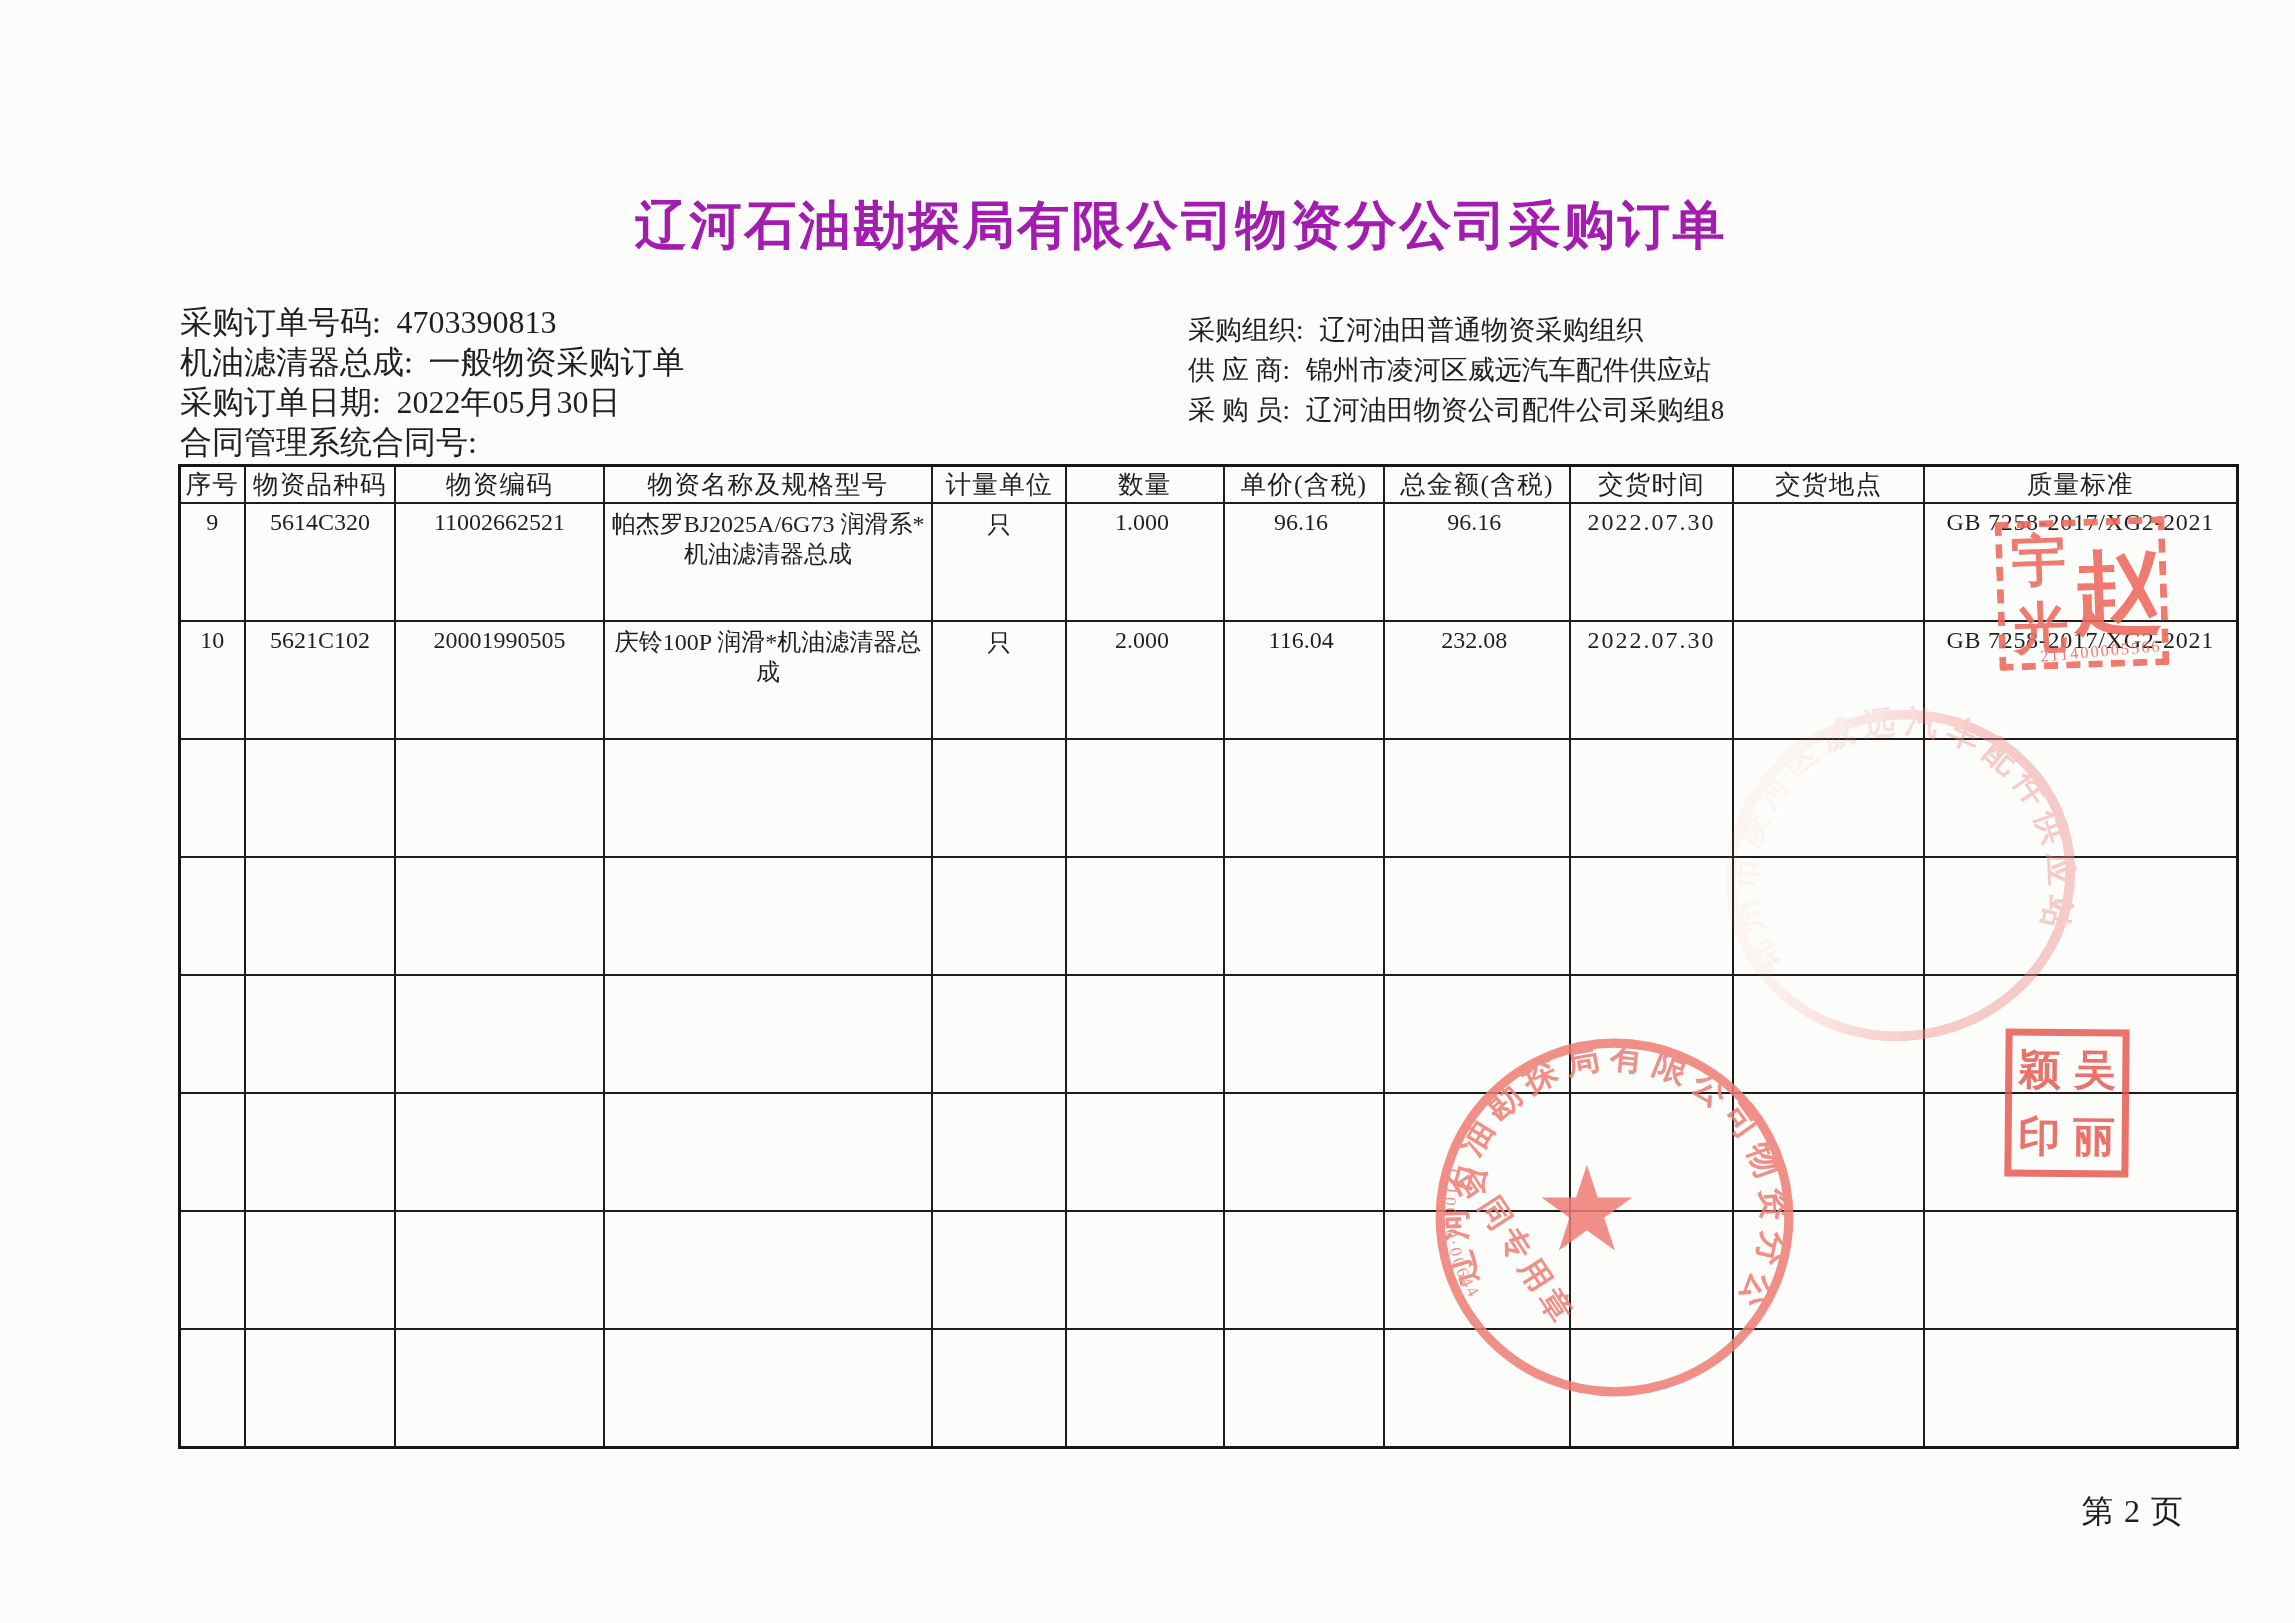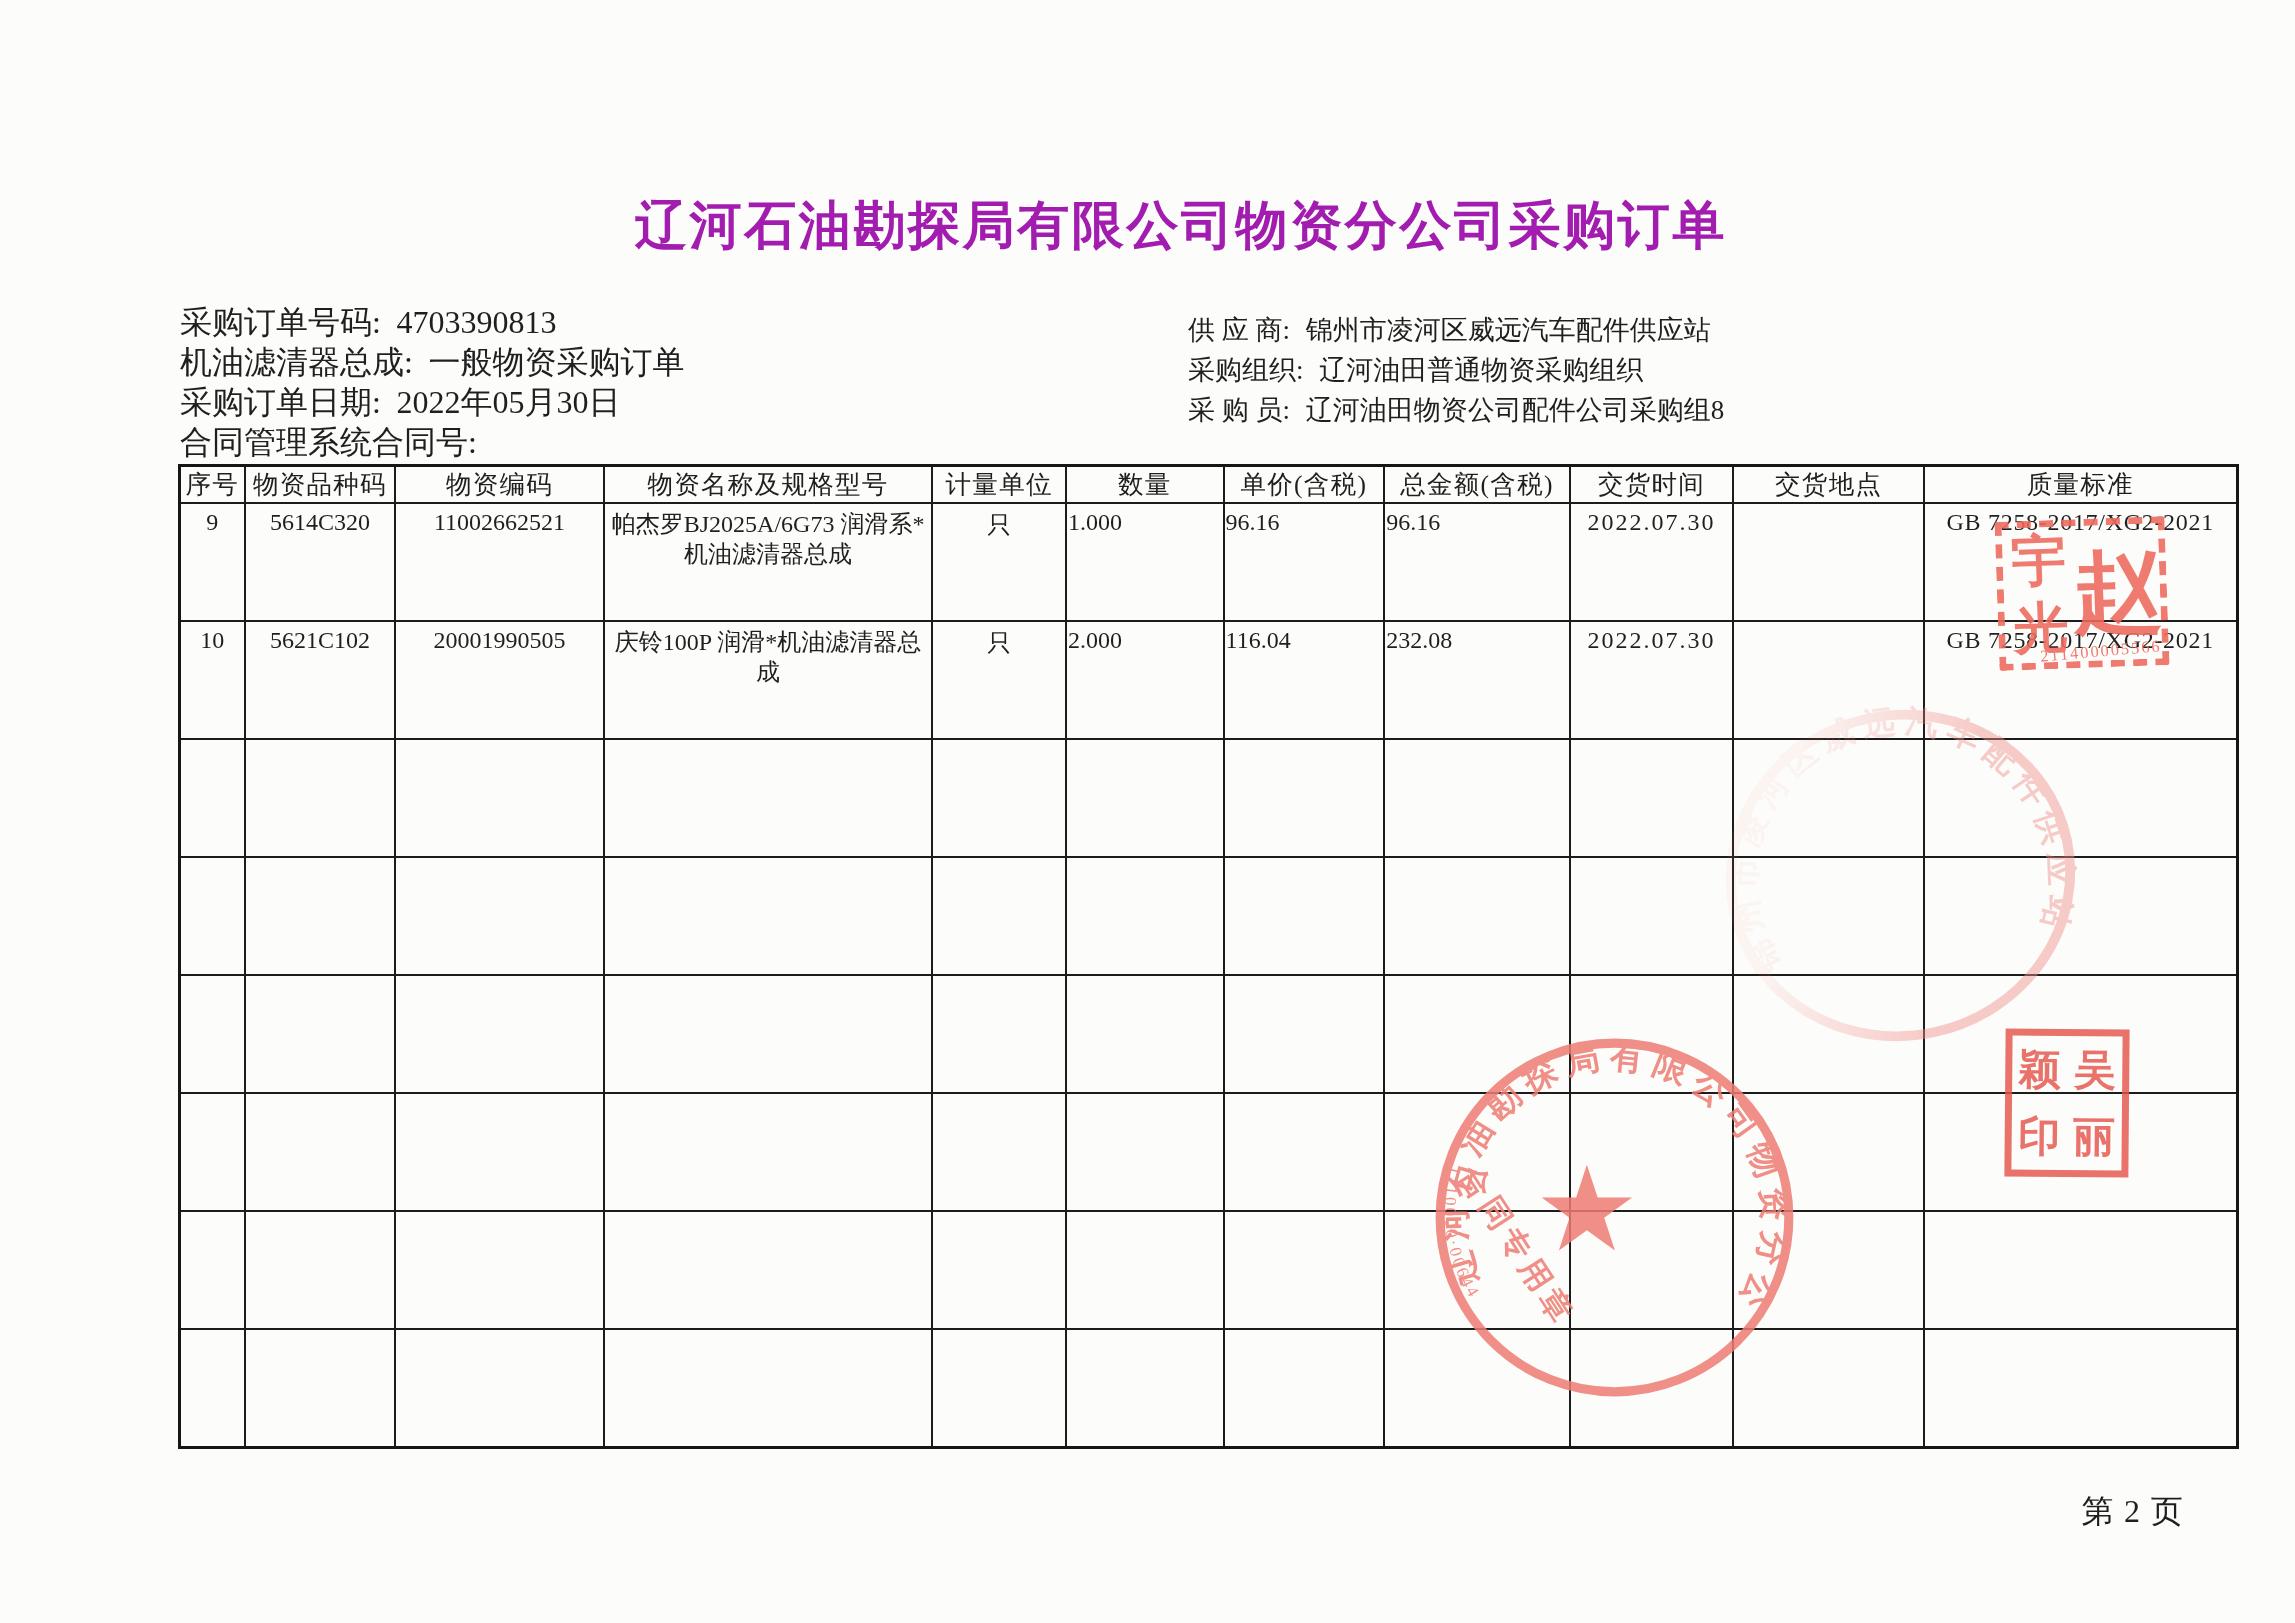--- a/index.html
+++ b/index.html
@@ -37,21 +37,21 @@
     letter-spacing:1.3px; padding:0 1.3px;
   }
   table.order tr.data-row { height:118px; }
   table.order td {
     vertical-align:top; padding-top:4.6px; font-size:24px;
   }
   .w0 {width:60px;}  .w1 {width:146px;} .w2 {width:204px;} .w3 {width:324px;}
   .w4 {width:129px;} .w5 {width:153px;} .w6 {width:156px;} .w7 {width:181px;}
   .w8 {width:159px;} .w9 {width:186px;} .w10{width:308px;}
   td.c-center { text-align:center; }
-  td.c-right  { text-align:left; padding-right:6.5px; }
+  td.c-right  { text-align:center; padding-right:6.5px; }
   td.c-name   { text-align:center; font-size:21.6px; line-height:1.25;
                 padding:3.9px 5.2px 0 5.2px; word-break:break-all; }
   td.c-date   { text-align:center; letter-spacing:2px; }
   td.c-quality{ text-align:center; font-size:19.6px; letter-spacing:0.7px; padding-top:5.2px; }
   
   .page-footer {
     position:absolute; left:178px; top:1490px; width:2006px;
     text-align:right; font-size:32px; letter-spacing:1.3px;
   }
   
@@ -101,24 +101,24 @@
     <div class="hline">
       <span>采购订单日期:</span><span class="val">2022年05月30日</span>
     </div>
     <div class="hline">
       <span>合同管理系统合同号:</span><span class="val"></span>
     </div>
   </div>
 
   <div class="hdr-right">
     <div class="hline">
+      <span>采购组织:</span><span class="val">辽河油田普通物资采购组织</span>
+    </div>
+    <div class="hline">
       <span>供 应 商:</span><span class="val">锦州市凌河区威远汽车配件供应站</span>
-    </div>
-    <div class="hline">
-      <span>采购组织:</span><span class="val">辽河油田普通物资采购组织</span>
     </div>
     <div class="hline">
       <span>采 购 员:</span><span class="val">辽河油田物资公司配件公司采购组8</span>
     </div>
   </div>
 
   <table class="order">
     <thead>
         <tr>
           <th class="w0">序号</th>

